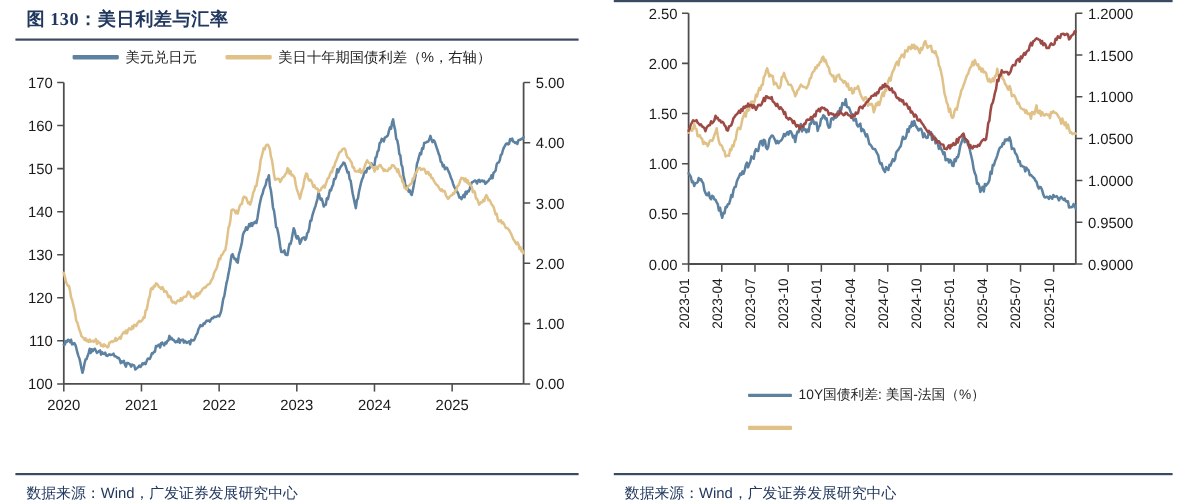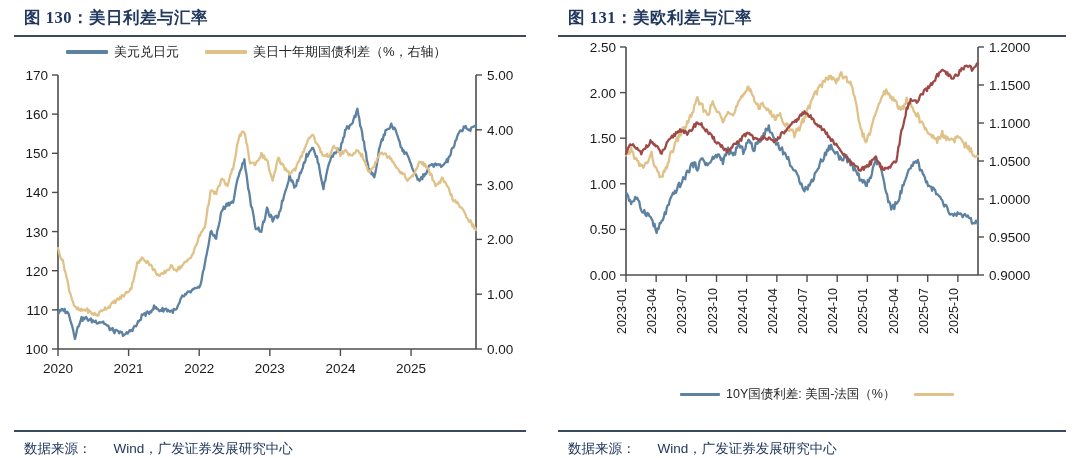--- a/index.html
+++ b/index.html
@@ -27,34 +27,34 @@
   }
   .rule-top{border-bottom:2px solid #3a4a63;height:0;}
   .rule-bot{border-top:2px solid #3a4a63;height:0;}
 
   .body{flex:1;position:relative;overflow:hidden;}
   .source{
     font-family:"Liberation Serif", serif;
     font-size:13.5px;color:#20375e;
     padding:8px 0 0 10px;white-space:nowrap;
   }
-  .srcwind{font-family:"Liberation Sans",sans-serif;margin-left:22px;}
+  .srcwind{font-family:"Liberation Sans",sans-serif;}
 
   
   .legend-top{
     display:flex;gap:26px;align-items:flex-end;
     padding:6px 0 0 52px;
     font-size:13px;color:#262626;
   }
   .legend-item{display:flex;align-items:center;gap:6px;white-space:nowrap;}
   .swatch{display:inline-block;width:42px;height:3.5px;border-radius:1px;}
 
   
   .legend-bottom{
-    display:flex;flex-direction:row;gap:19px;align-items:center;
+    display:flex;flex-direction:column;gap:19px;align-items:flex-start;
     padding:4px 0 0 122px;
     font-size:12.5px;color:#262626;
   }
   .legend-bottom .swatch{width:40px;}
 
   svg{display:block;}
   .axis-line{stroke:#4d4d4d;stroke-width:1.6;fill:none;}
   .tick{stroke:#4d4d4d;stroke-width:1.4;}
   .tlab{font-family:"Liberation Sans",sans-serif;font-size:13.5px;fill:#1a1a1a;}
   .tlab2{font-family:"Liberation Sans",sans-serif;font-size:12.5px;fill:#1a1a1a;}
@@ -129,21 +129,20 @@
         </svg>
     </div>
 
     <div class="rule-bot"></div>
     <div class="source">
       <span>数据来源：</span><span class="srcwind">Wind</span><span>，广发证券发展研究中心</span>
     </div>
   </div>
 
   <div class="panel right">
-    <div class="fig-title">图 131：美欧利差与汇率</div>
     <div class="rule-top"></div>
 
     <div class="body">
       <svg id="svg131" width="500" height="345" viewBox="0 0 500 345">
           <line x1="68" y1="10" x2="68" y2="238" class="axis-line"></line>
           <line x1="420" y1="10" x2="420" y2="238" class="axis-line"></line>
           <line x1="68" y1="238" x2="420" y2="238" class="axis-line"></line>
           <line x1="62" y1="238" x2="68" y2="238" class="tick"></line>
           <text x="58" y="243" text-anchor="end" class="tlab">0.00</text>
           <line x1="62" y1="192.4" x2="68" y2="192.4" class="tick"></line>

